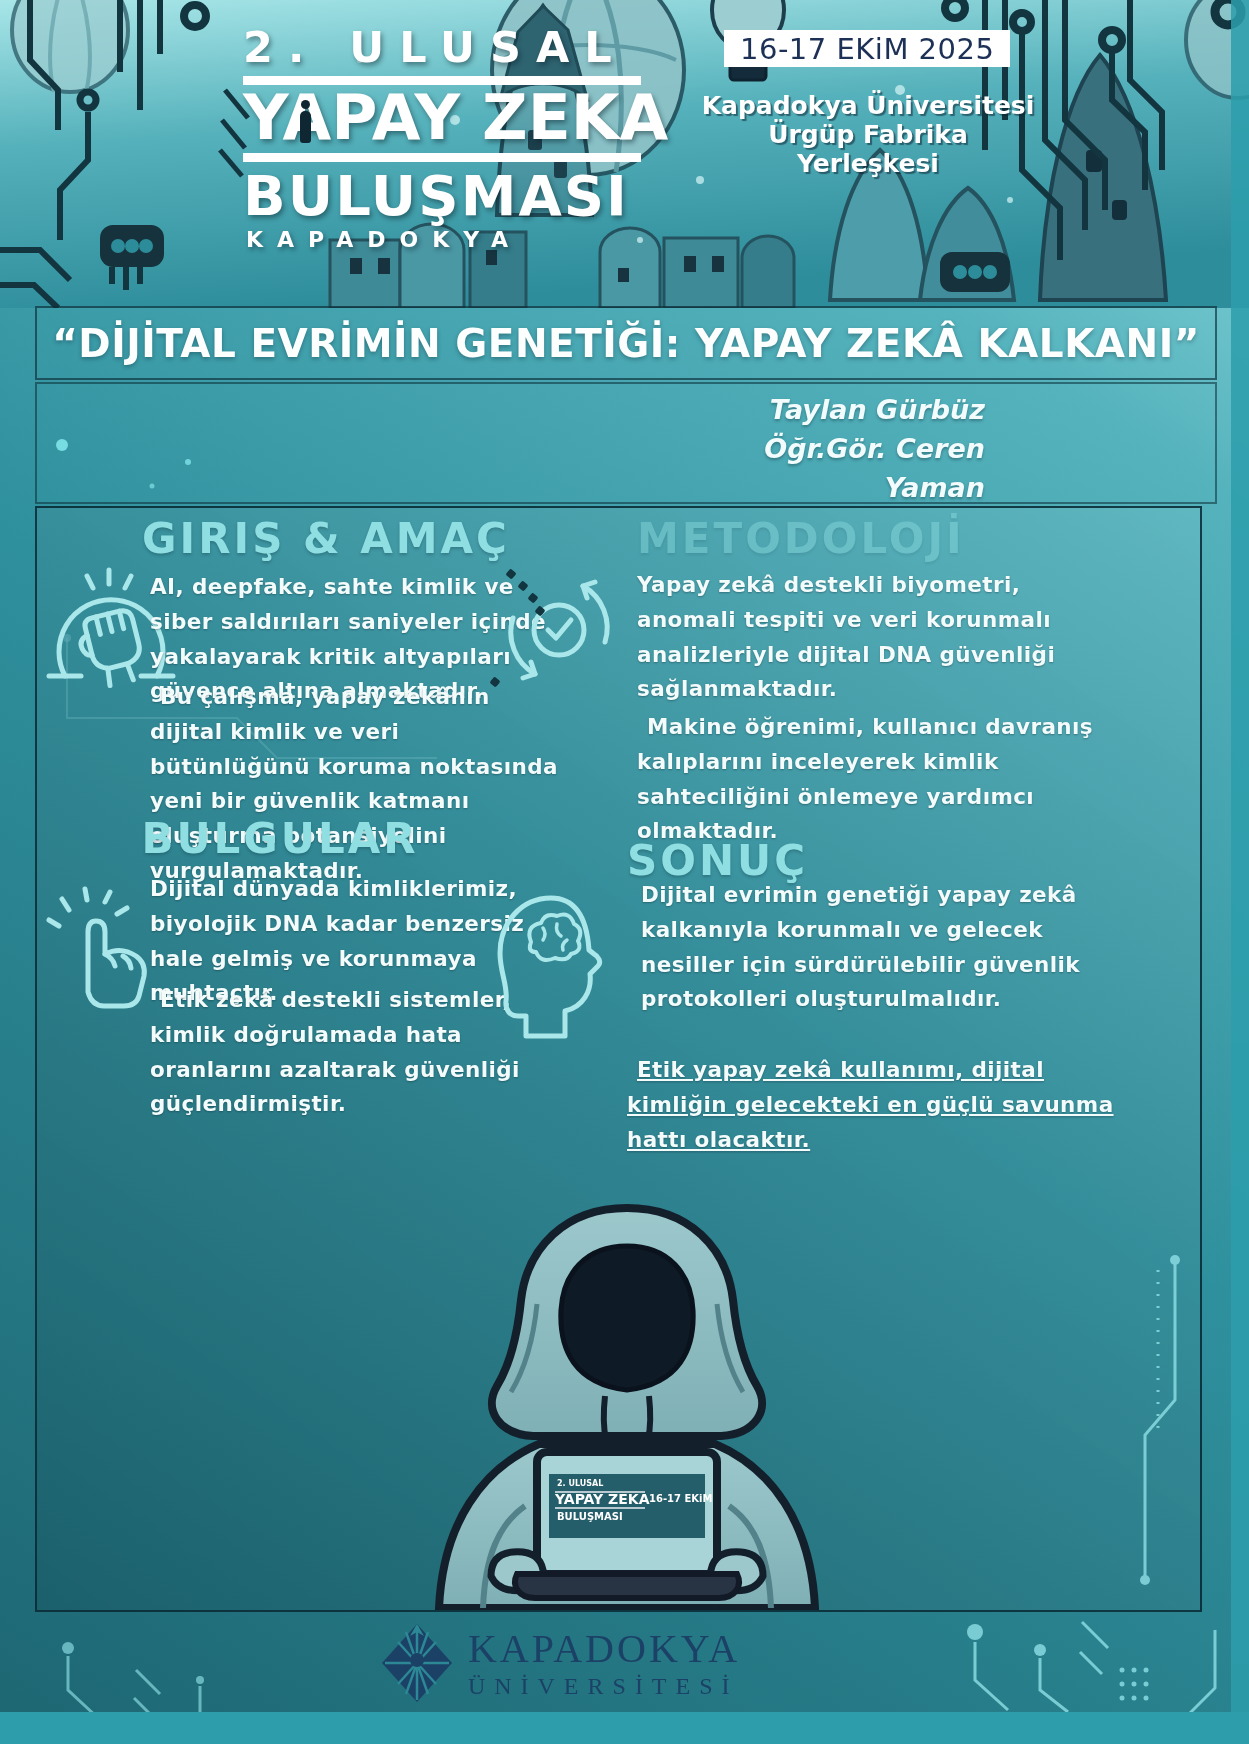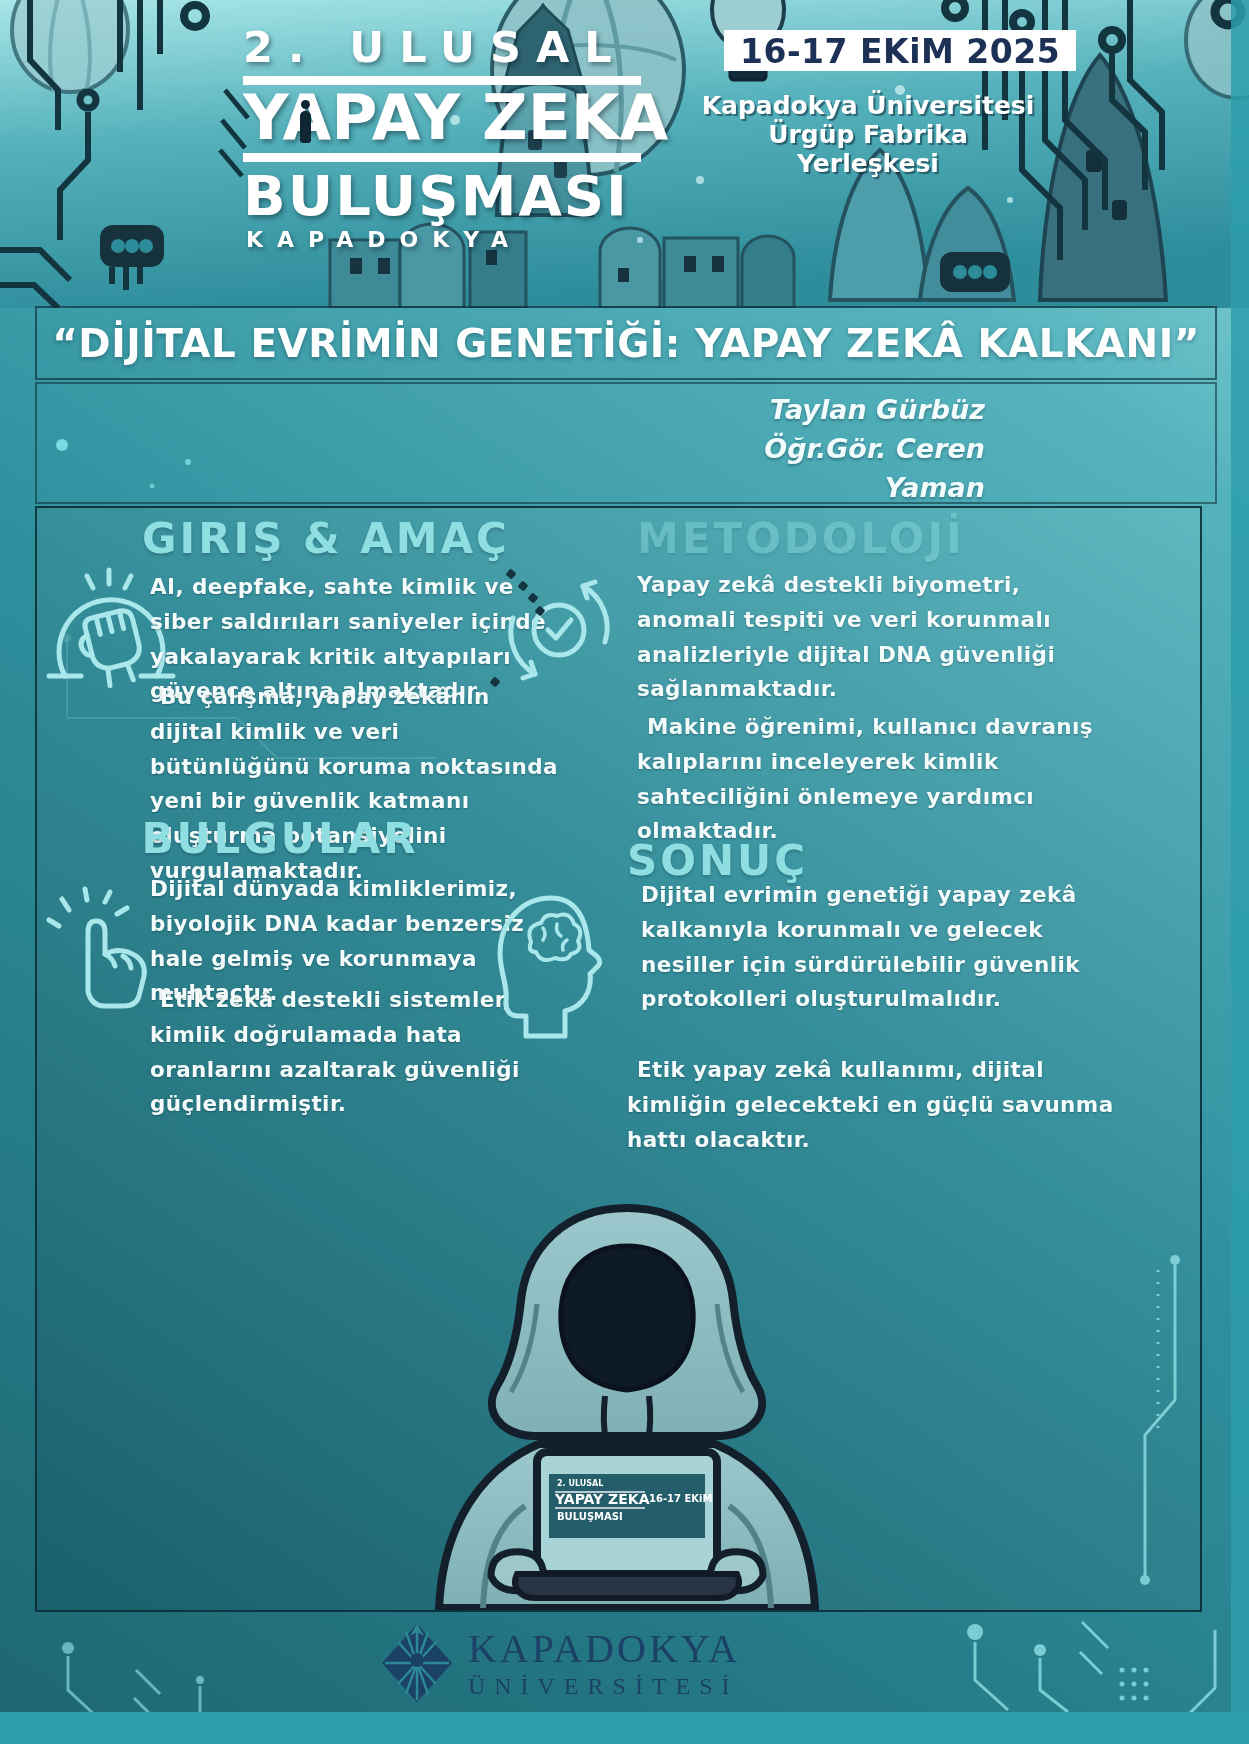--- a/index.html
+++ b/index.html
@@ -13,21 +13,21 @@
   .header-art{position:absolute;left:0;top:0;width:1249px;height:308px;}
   .brand{position:absolute;left:243px;top:26px;color:#fff;text-shadow:2px 3px 5px rgba(8,30,40,.45);}
   .brand-edition{font-size:43px;font-weight:bold;letter-spacing:15px;line-height:1;}
   .brand-band{margin-top:7px;border-top:9px solid #fff;border-bottom:9px solid #fff;padding:1px 0 3px;width:398px;position:relative;}
   .brand-name{font-size:63px;font-weight:bold;letter-spacing:0px;line-height:1.02;white-space:nowrap;}
   .a-person{position:absolute;left:57px;top:26px;width:11px;height:32px;background:#0f2733;border-radius:5px 5px 3px 3px;}
   .a-person::before{content:"";position:absolute;left:1px;top:-11px;width:9px;height:9px;border-radius:50%;background:#0f2733;}
   .brand-meeting{font-size:56px;font-weight:bold;letter-spacing:2px;line-height:1.02;margin-top:5px;}
   .brand-city{font-size:22px;font-weight:bold;letter-spacing:14px;margin-top:3px;margin-left:3px;}
   .datebox{position:absolute;left:724px;top:30px;background:#ffffff;padding:5px 16px 3px;}
-  .date-text{font-size:33px;font-weight:bold;color:#1d3056;letter-spacing:0.5px;line-height:1;white-space:nowrap;}
+  .date-text{font-size:29px;font-weight:normal;color:#1d3056;letter-spacing:0.5px;line-height:1;white-space:nowrap;}
   .venue{position:absolute;left:700px;top:92px;width:336px;text-align:center;color:#fff;font-weight:bold;
          font-size:25px;line-height:1.15;text-shadow:2px 2px 1px rgba(14,38,52,.55);}
   
   .title-box{position:absolute;left:35px;top:306px;width:1178px;height:70px;
     border:2px solid rgba(10,45,55,.65);display:flex;align-items:center;justify-content:center;}
   .title-text{font-size:39px;font-weight:bold;color:#fdffff;letter-spacing:0.5px;white-space:nowrap;
     text-shadow:0 2px 4px rgba(8,35,45,.35);}
   .authors-box{position:absolute;left:35px;top:382px;width:1178px;height:118px;border:2px solid rgba(10,45,55,.55);}
   .authors{position:absolute;right:230px;top:6px;width:330px;text-align:right;color:#f2fcfc;
     font-style:italic;font-weight:bold;font-size:27px;line-height:1.45;text-shadow:0 2px 3px rgba(8,35,45,.35);}
@@ -258,21 +258,21 @@
     <div class="sec-p" style="left:113px;top:364px;width:420px;">Dijital dünyada kimliklerimiz, biyolojik DNA kadar benzersiz hale gelmiş ve korunmaya muhtaçtır.</div>
     <div class="sec-p" style="left:113px;top:475px;width:420px;text-indent:10px;">Etik zekâ destekli sistemler, kimlik doğrulamada hata oranlarını azaltarak güvenliği güçlendirmiştir.</div>
 
     <div class="sec-h" style="left:590px;top:328px;">SONUÇ</div>
     <svg class="icon" style="left:448px;top:382px;" width="142" height="152" viewBox="0 0 142 152" fill="none" stroke="#a9e7ea" stroke-width="5" stroke-linecap="round" stroke-linejoin="round">
       <path d="M66,8 C36,8 15,33 15,63 C15,83 23,95 21,111 C20,120 25,126 33,126 L41,126 L41,146 L80,146 L80,121 C98,117 107,101 105,84 L113,76 C117,72 113,66 109,64 L104,60 C102,31 92,8 66,8 Z"></path>
       <path d="M46,52 Q40,36 56,33 Q60,22 72,26 Q85,21 89,34 Q99,39 93,51 Q98,61 86,64 Q82,72 70,68 Q56,74 51,62 Q42,62 46,52 Z" stroke-width="4"></path>
       <path d="M58,38 Q62,44 58,50 M72,34 Q70,42 76,46 M82,50 Q76,54 78,60" stroke-width="3.5"></path>
     </svg>
     <div class="sec-p" style="left:604px;top:370px;width:490px;">Dijital evrimin genetiği yapay zekâ kalkanıyla korunmalı ve gelecek nesiller için sürdürülebilir güvenlik protokolleri oluşturulmalıdır.</div>
-    <div class="sec-p" style="left:590px;top:545px;width:490px;text-indent:10px;">Etik yapay zekâ kullanımı, dijital kimliğin gelecekteki en güçlü savunma hattı olacaktır.</div>
+    <div class="sec-p" style="left:590px;top:545px;width:490px;text-indent:10px;text-decoration:underline;">Etik yapay zekâ kullanımı, dijital kimliğin gelecekteki en güçlü savunma hattı olacaktır.</div>
 
     <svg class="hacker" width="480" height="426" viewBox="0 0 480 426">
       <defs>
         <linearGradient id="hoodie" x1="0" y1="0" x2="0" y2="1">
           <stop offset="0" stop-color="#9cc8cc"></stop>
             <stop offset="1" stop-color="#7fb0b5"></stop>
         </linearGradient>
       </defs>
 
       <path d="M52,424 C56,338 96,284 152,260 L328,260 C384,284 424,338 428,424 Z" fill="url(#hoodie)" stroke="#13202c" stroke-width="8"></path>

